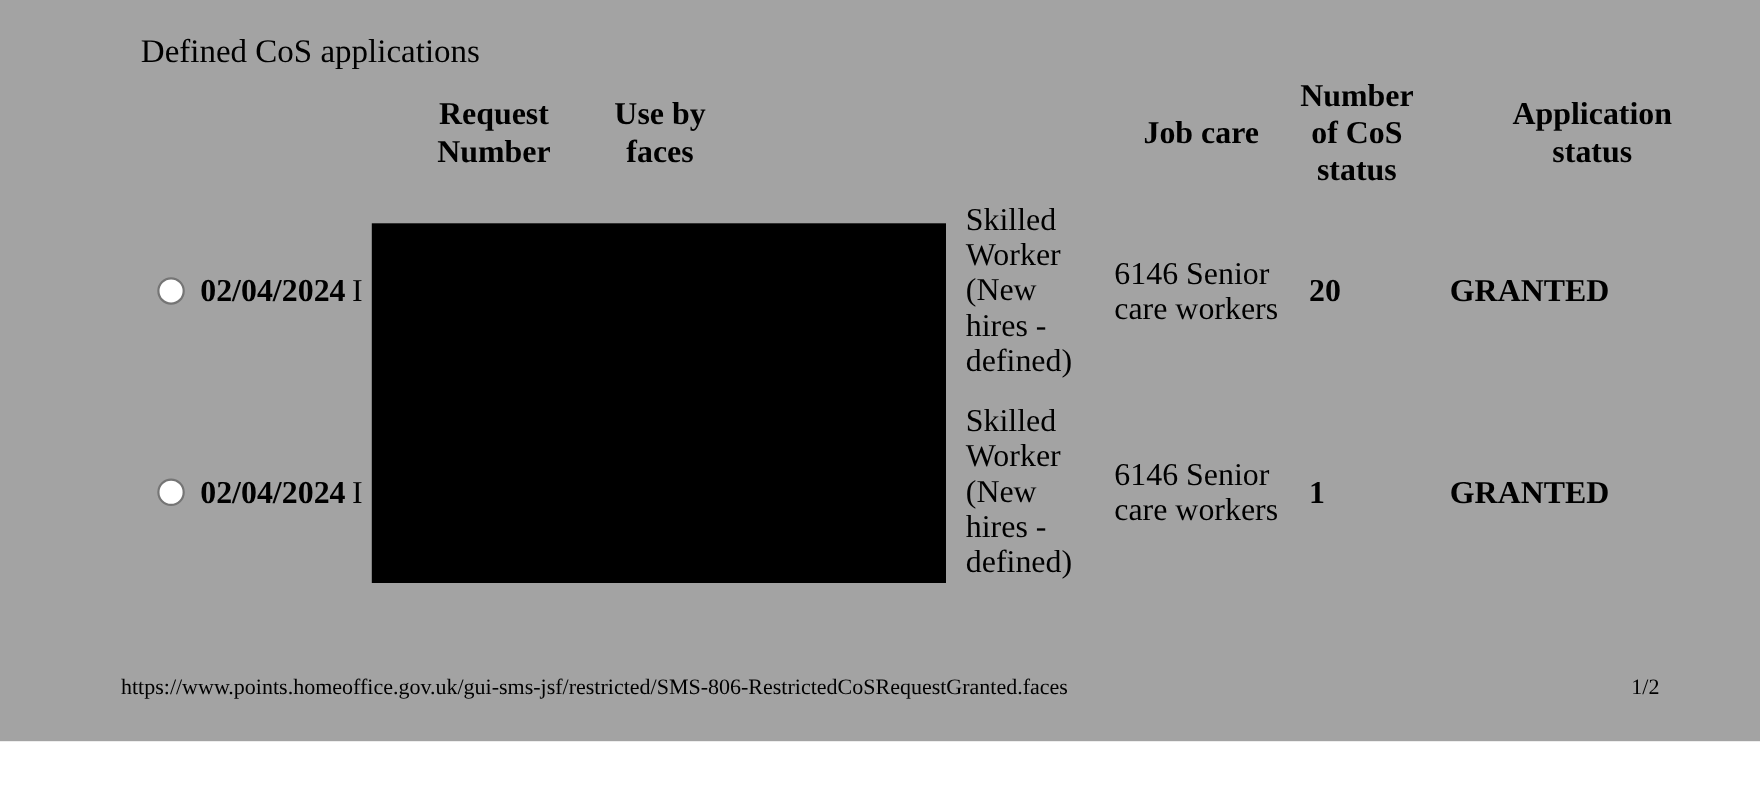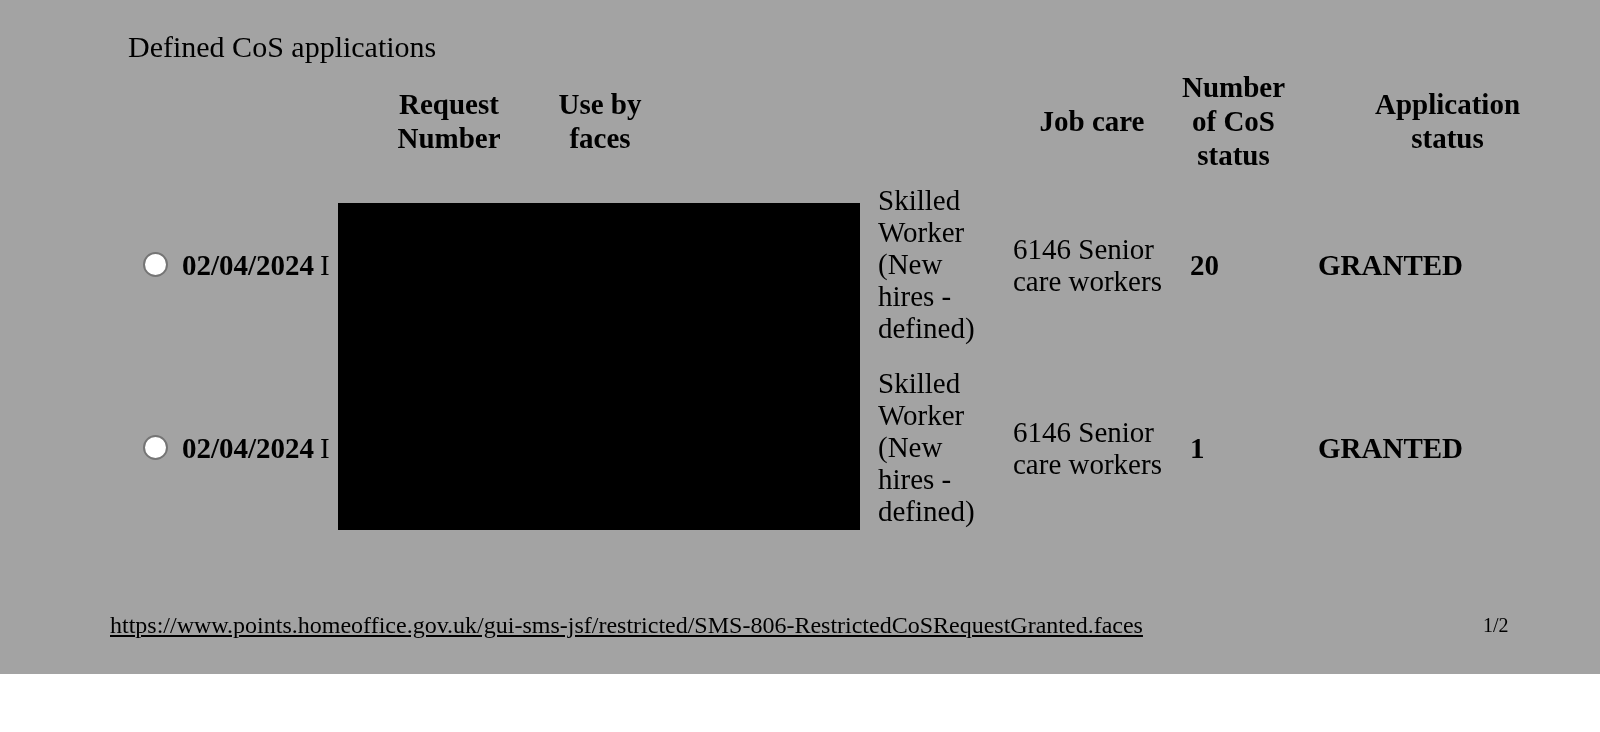--- a/index.html
+++ b/index.html
@@ -59,24 +59,23 @@
     left: 338px;
     top: 203px;
     width: 522px;
     height: 327px;
     background: #000000;
   }
   .footer-url {
     position: absolute;
     left: 110px;
     top: 612px;
-    font-size: 24px;
+    font-size: 20px;
     line-height: 26px;
     white-space: nowrap;
-    text-decoration: underline;
   }
   .page-indicator {
     position: absolute;
     left: 1483px;
     top: 612px;
     font-size: 20px;
     line-height: 26px;
   }
   .bottom-bar {
     position: absolute;

